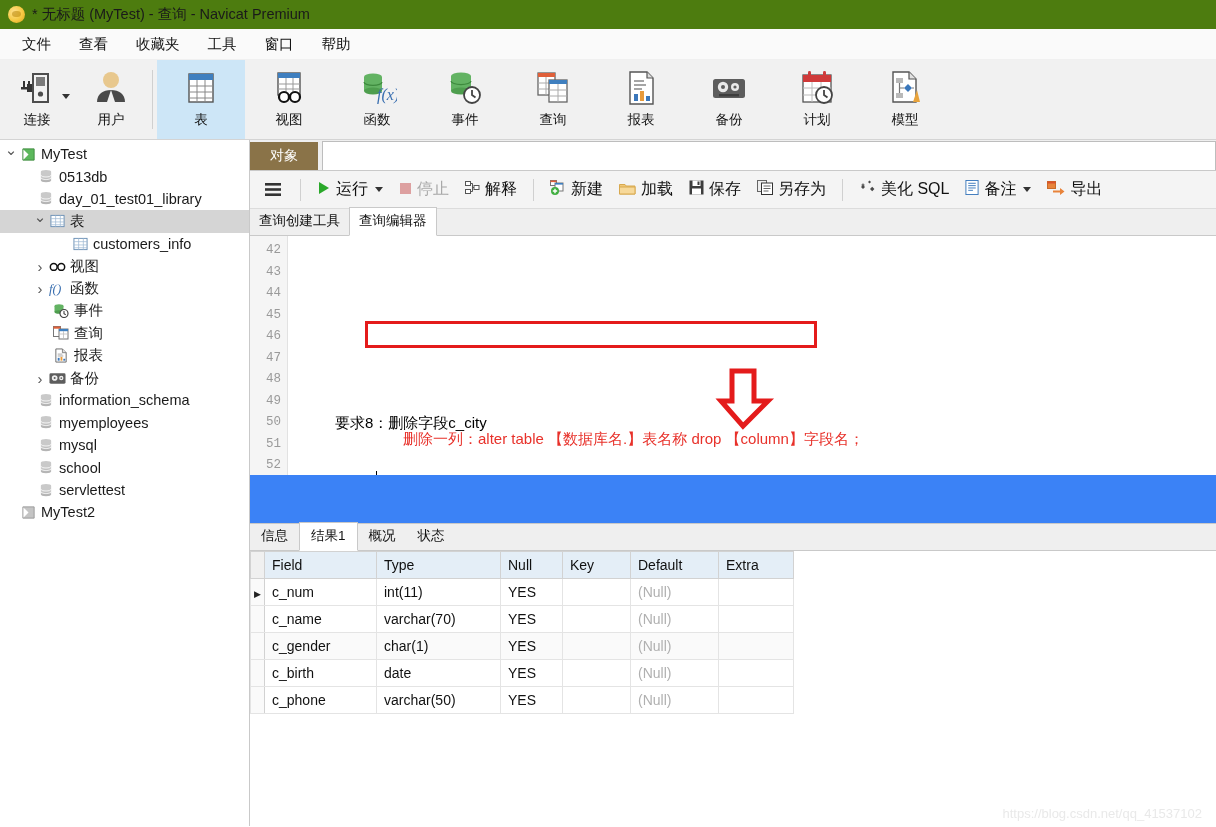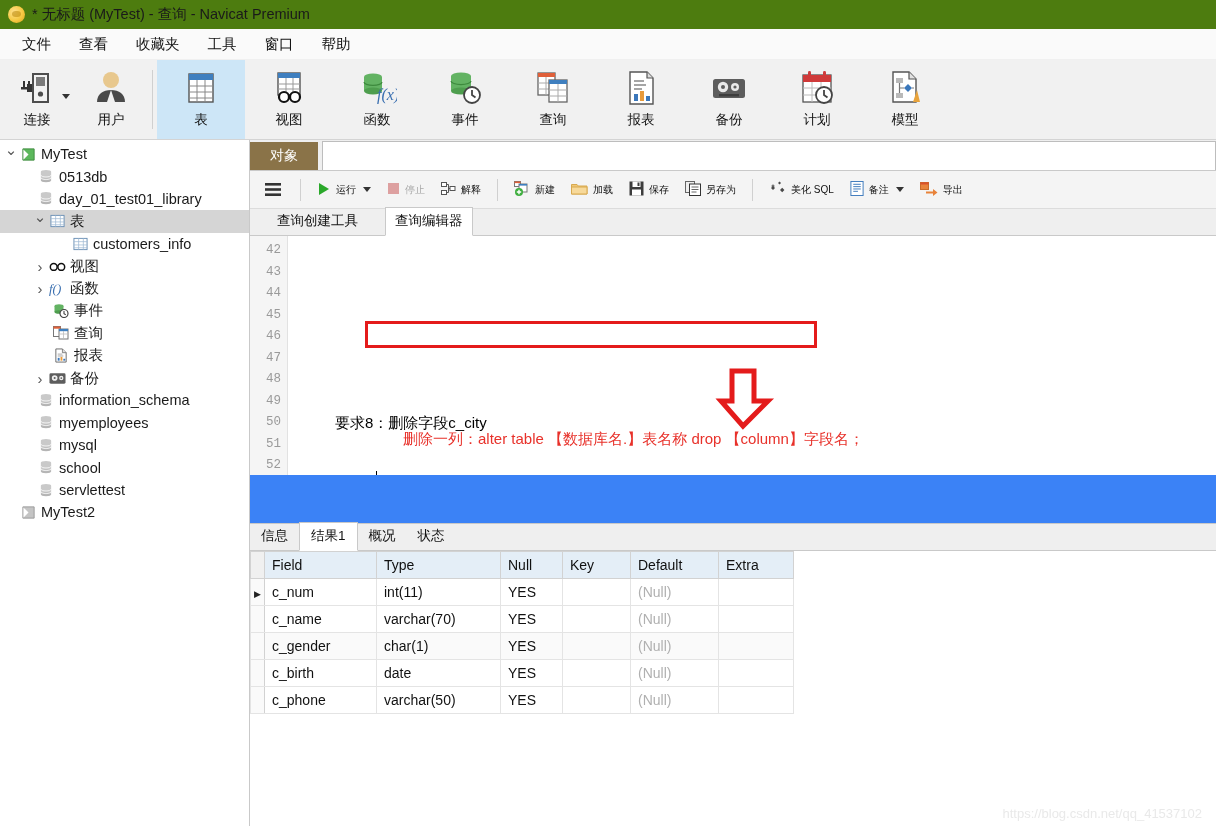--- a/index.html
+++ b/index.html
@@ -96,31 +96,31 @@
   .tab-blank{
     flex:1; margin:2px 0 0 4px; background:#fff;
     border:1px solid #bdbdbd; border-bottom:none; height:29px;
   }
 
   
   .qtoolbar{
     height:38px; background:#f4f4f4; display:flex; align-items:center;
     gap:0px; padding-left:8px; border-bottom:1px solid #dcdcdc;
   }
-  .q-btn{ display:flex; align-items:center; gap:5px; padding:4px 8px; font-size:10px; color:#111; white-space:nowrap; }
+  .q-btn{ display:flex; align-items:center; gap:5px; padding:4px 8px; font-size:16px; color:#111; white-space:nowrap; }
   .q-btn.dis{ color:#a8a8a8; }
   .q-sep{ width:1px; height:22px; background:#d0d0d0; margin:0 8px; }
   .q-caret{
     width:0;height:0;border-left:4px solid transparent;border-right:4px solid transparent;
     border-top:5px solid #333; margin-left:2px;
   }
 
   
   .subtabs{ height:27px; background:#efefef; display:flex; align-items:flex-end; border-bottom:1px solid #c9c9c9;}
-  .subtab{ font-size:13.5px; padding:4px 9px 5px; color:#111;margin-left:18px; }
+  .subtab{ font-size:13.5px; padding:4px 9px 5px; color:#111; }
   .subtab.active{ background:#fff; border:1px solid #c9c9c9; border-bottom:1px solid #fff; position:relative; top:1px; }
 
   
   .editor{
     flex:1; display:flex; background:#fff; position:relative; overflow:hidden; min-height:0;gap:35px;
   }
   .gutter{
     width:38px; background:#f5f5f5; border-right:1px solid #e2e2e2;
     padding-top:4px; text-align:right; flex:none;
   }

